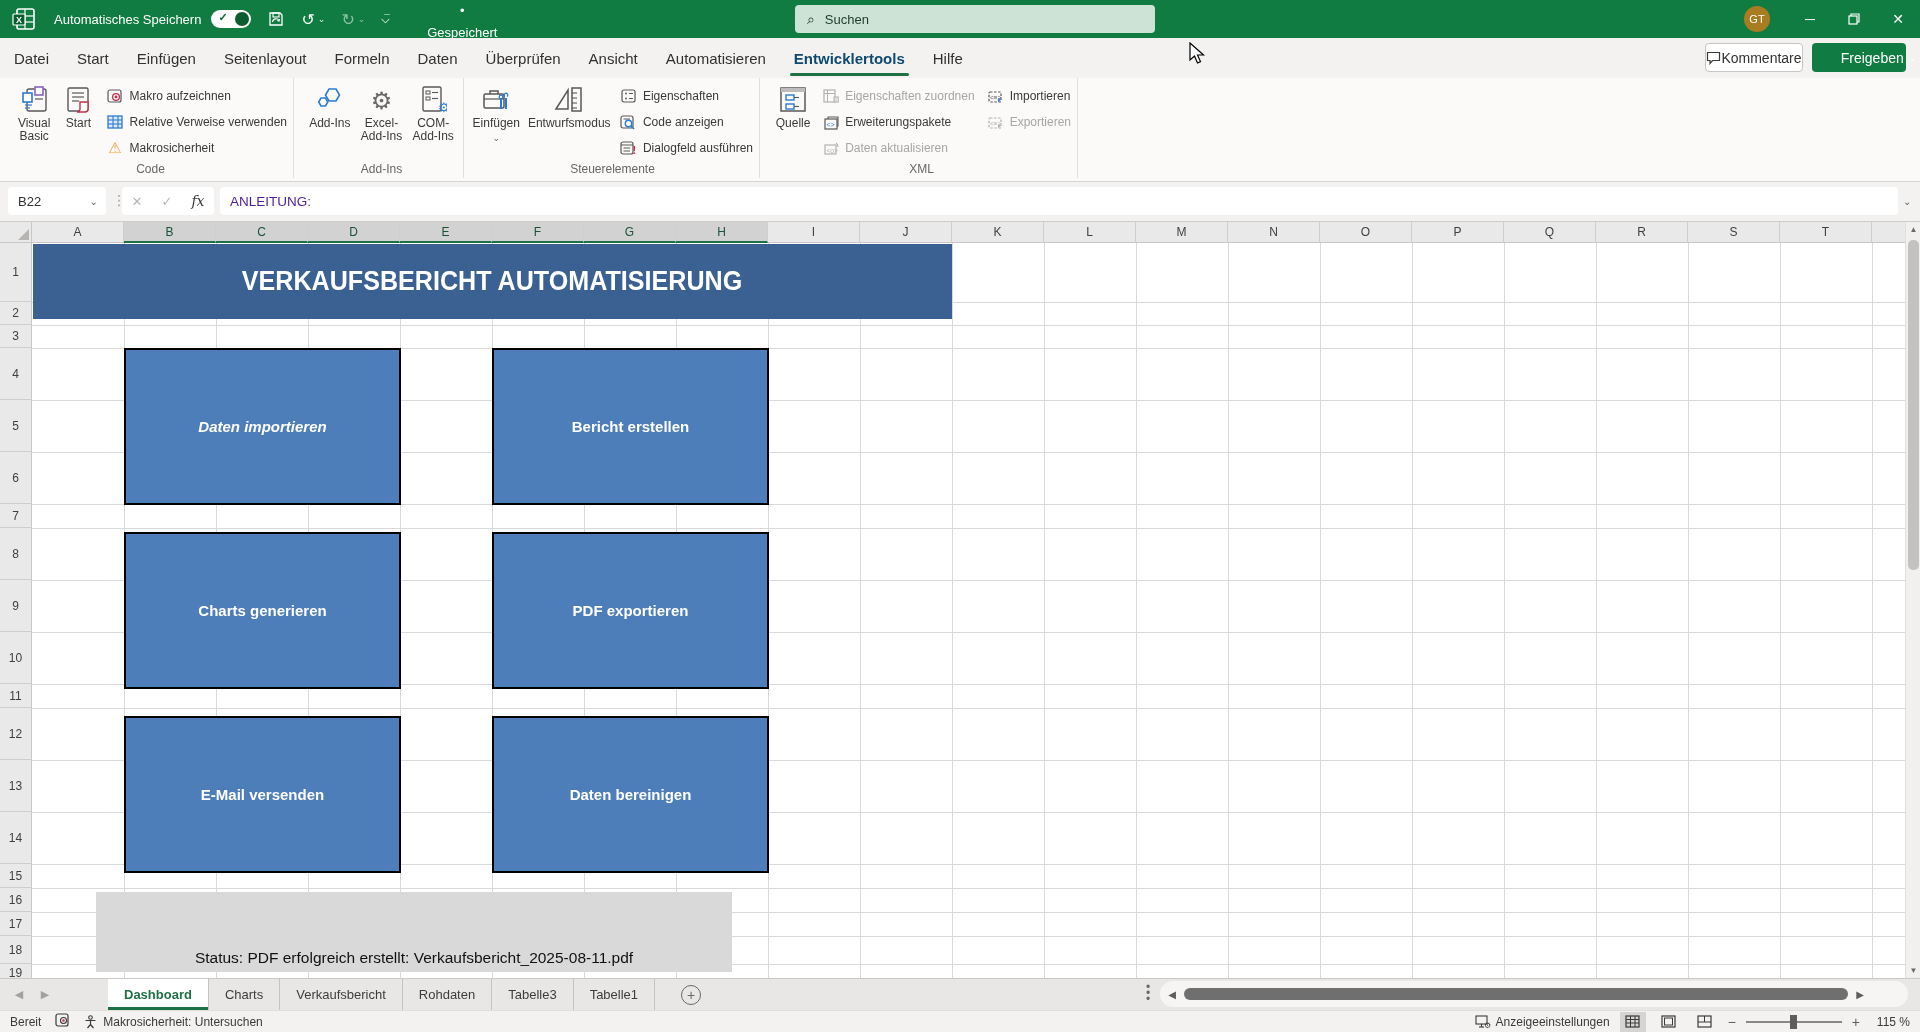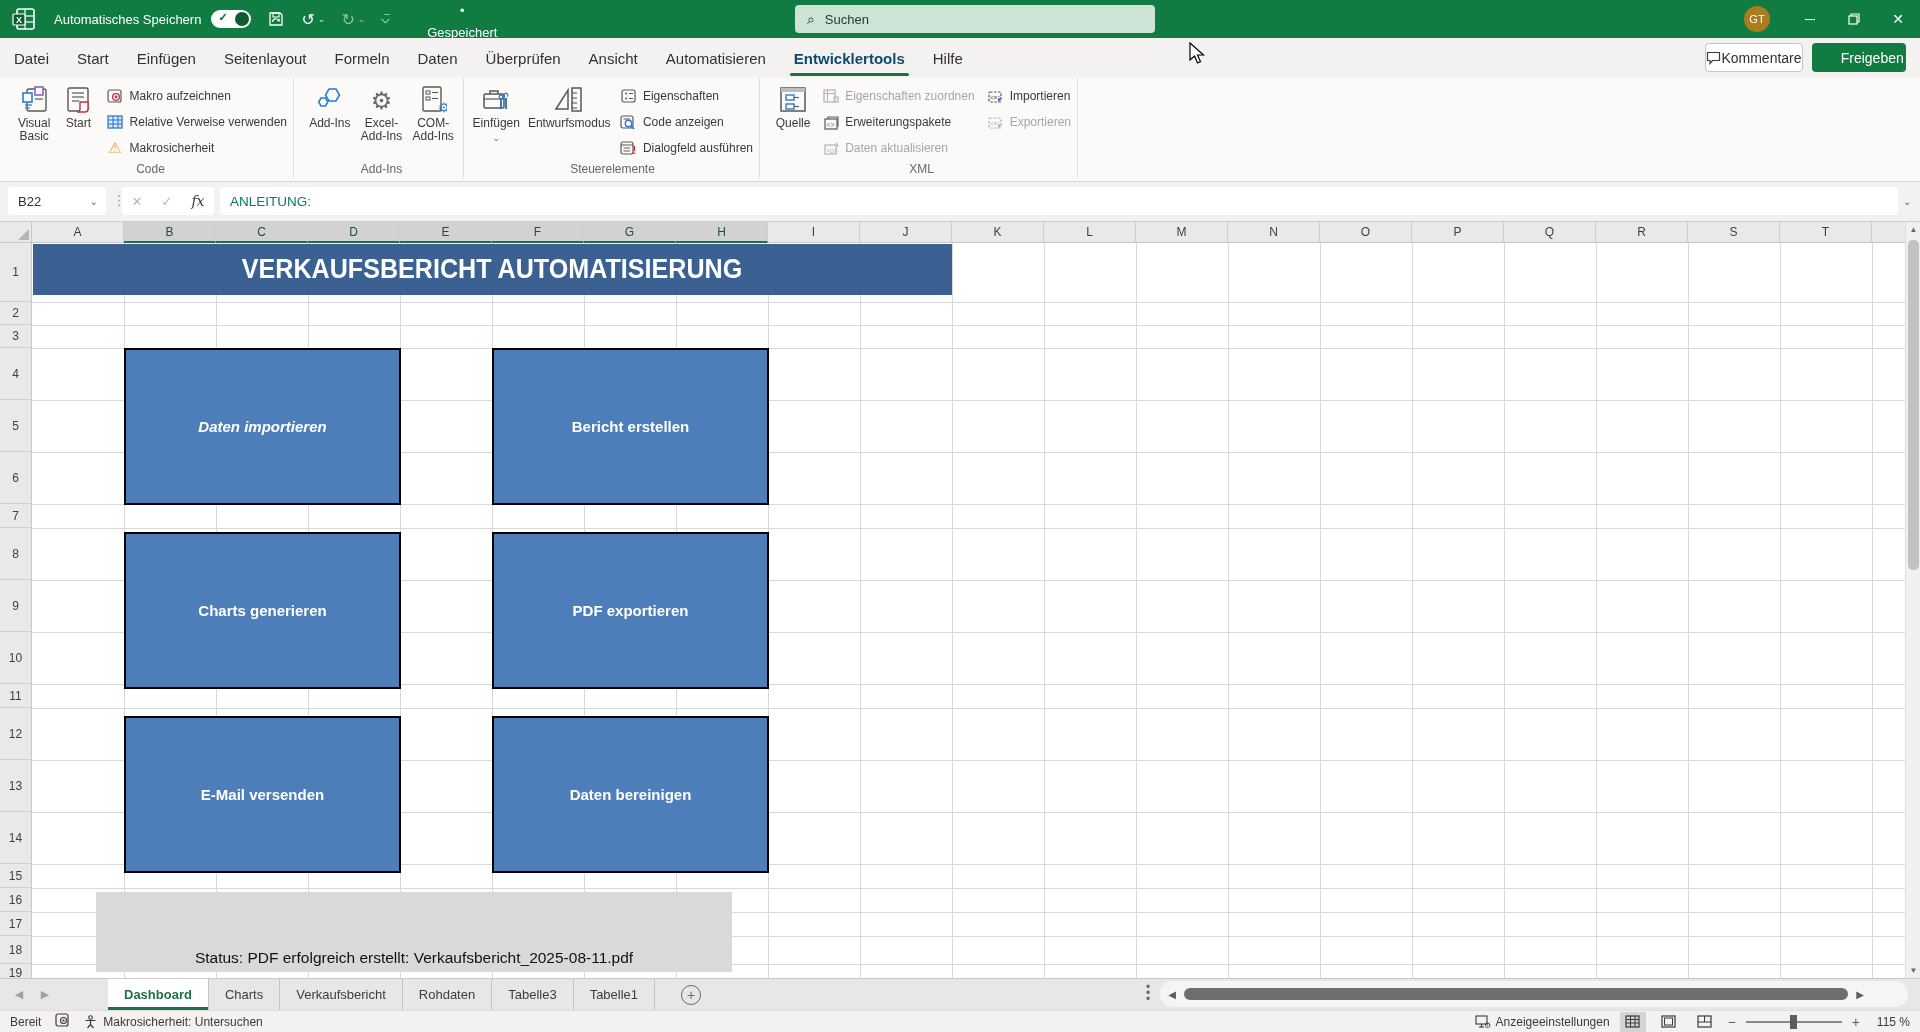--- a/index.html
+++ b/index.html
@@ -49,33 +49,33 @@
 
   
   #formulabar { left:0; top:182px; width:1920px; height:40px; background:#F4F2F1; border-bottom:1px solid #CFCDCB; }
   #namebox { left:8px; top:5px; width:98px; height:28px; background:#fff; border-radius:4px; display:flex; align-items:center; font-size:13px; color:#323130; }
   #namebox .nb-val { margin-left:10px; flex:1; }
   #namebox .nb-caret { color:#696764; font-size:10px; margin-right:8px; }
   #fb-dots { left:112px; top:10px; color:#A09E9C; font-size:14px; letter-spacing:1px; }
   #fb-btns { left:122px; top:5px; width:92px; height:28px; background:#fff; border-radius:4px; display:flex; align-items:center; justify-content:space-around; }
   #fb-btns .x, #fb-btns .v { color:#B9B7B5; font-size:13px; }
   #fb-btns .fx { font-family:"DejaVu Serif", serif; font-style:italic; font-size:14px; color:#3B3A39; }
-  #fb-input { left:220px; top:5px; width:1678px; height:28px; background:#fff; border-radius:4px; display:flex; align-items:center; font-size:13.5px; color:#0f766e; padding-left:10px; }
+  #fb-input { left:220px; top:5px; width:1678px; height:28px; background:#fff; border-radius:4px; display:flex; align-items:center; font-size:13.5px; color:#4c1d95; padding-left:10px; }
   #fb-expand { left:1903px; top:14px; color:#696764; font-size:10px; }
 
   
   #grid { left:0; top:222px; width:1905px; height:756px; background:#fff; overflow:hidden; }
   .colhead { position:absolute; top:0; height:21px; background:#E9E9E9; border-right:1px solid #D0CECC; border-bottom:1px solid #C9C7C5; display:flex; align-items:center; justify-content:center; font-size:12px; color:#3F3F3F; }
   .colhead.sel { background:#D2D2D2; color:#1A5336; border-bottom:2px solid #1E7145; }
   .rowhead { position:absolute; left:0; width:32px; background:#E9E9E9; border-right:1px solid #C9C7C5; border-bottom:1px solid #D0CECC; display:flex; align-items:center; justify-content:center; font-size:12px; color:#3F3F3F; }
   #corner { position:absolute; left:0; top:0; width:32px; height:21px; background:#E9E9E9; border-right:1px solid #C9C7C5; border-bottom:1px solid #C9C7C5; }
   #corner::after { content:""; position:absolute; right:2px; bottom:2px; border-style:solid; border-width:0 0 11px 11px; border-color:transparent transparent #B7B5B3 transparent; }
   .gl-v { position:absolute; width:1px; background:#D9D9D9; }
   .gl-h { position:absolute; height:1px; background:#D9D9D9; }
-  #banner { position:absolute; left:33px; top:22px; width:919px; height:51px; background:#3A6191; color:#fff; display:flex; align-items:center; justify-content:center; font-weight:bold; font-size:27px; letter-spacing:0px; }
+  #banner { position:absolute; left:33px; top:22px; width:919px; height:75px; background:#3A6191; color:#fff; display:flex; align-items:center; justify-content:center; font-weight:bold; font-size:27px; letter-spacing:0px; }
   #banner span { display:inline-block; transform:scaleX(0.93); }
   .dash-btn { position:absolute; width:277px; height:157px; background:#4E7EB9; border:2px solid #000; color:#fff; font-weight:bold; font-size:15px; display:flex; align-items:center; justify-content:center; }
   .dash-btn.it { font-style:italic; }
   #statusbox { position:absolute; left:96px; top:670px; width:636px; height:80px; background:#D9D9D9; display:flex; align-items:flex-end; justify-content:center; }
   #statusbox .st { font-size:15.5px; color:#111; margin-bottom:5px; }
 
   
   #vscroll { left:1905px; top:222px; width:15px; height:756px; background:#F1F0EF; border-left:1px solid #E1DFDD; }
   #vscroll .arr { position:absolute; left:0; width:15px; text-align:center; color:#6B6967; font-size:8px; }
   #vscroll .vthumb { position:absolute; left:2px; top:18px; width:11px; height:330px; background:#C4C2C0; border-radius:5px; }

